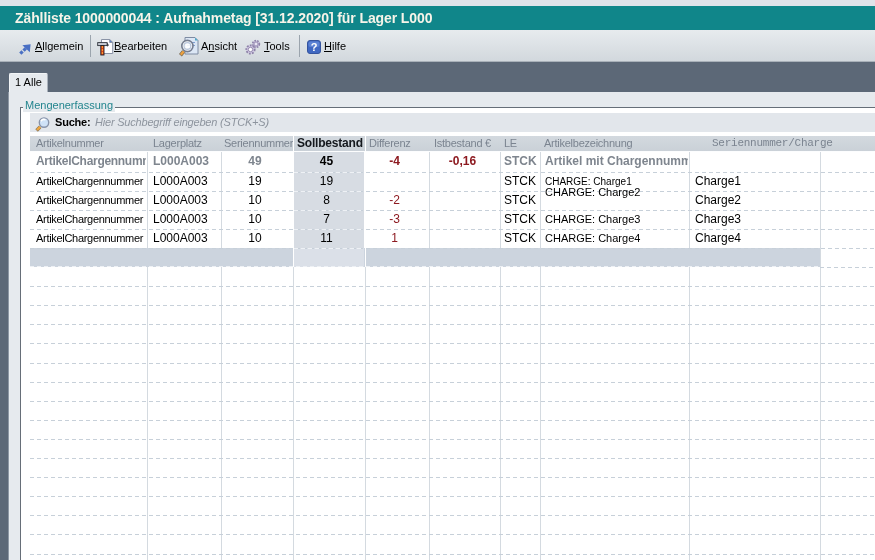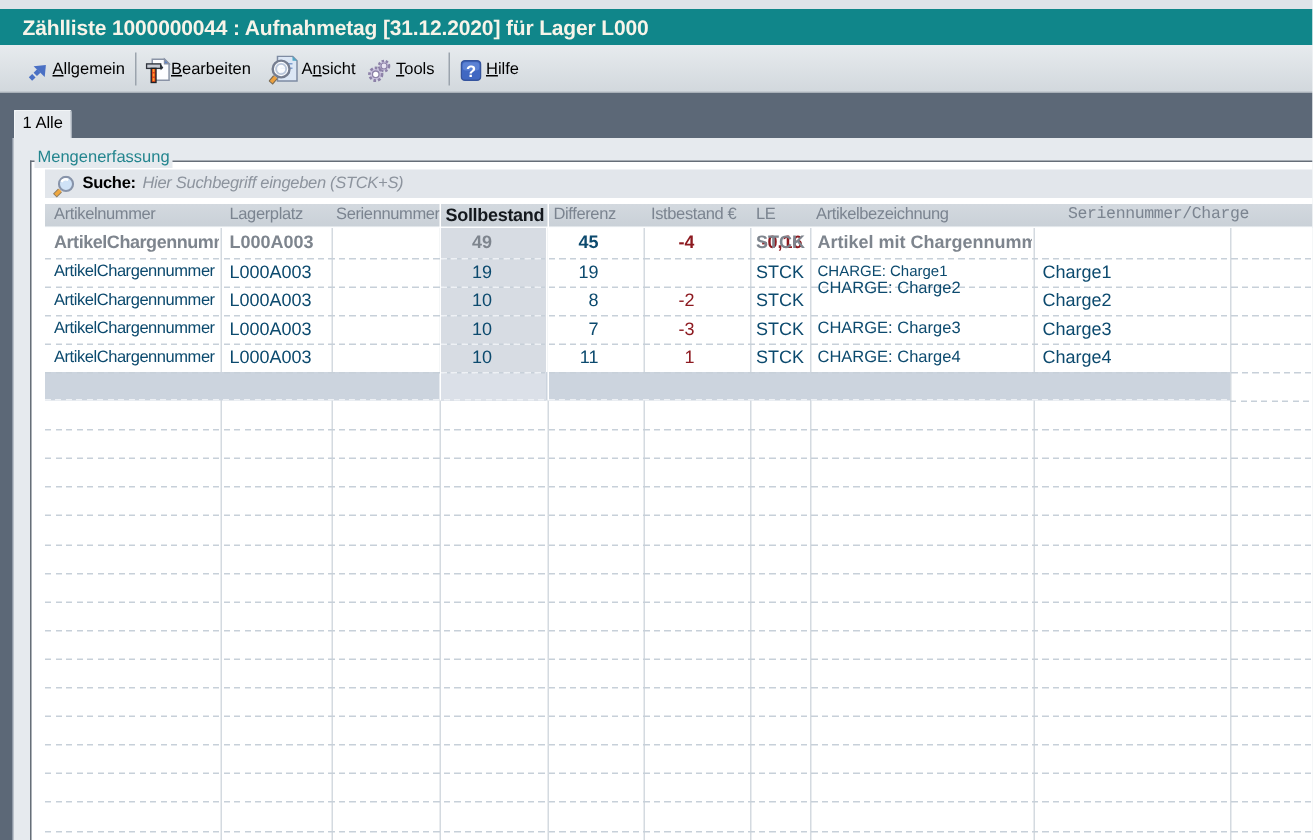--- a/index.html
+++ b/index.html
@@ -1,19 +1,19 @@
 <!DOCTYPE html>
 <html><head><meta charset="utf-8"><title>Z</title><style>
 *{margin:0;padding:0;box-sizing:border-box;}
 html,body{width:875px;height:560px;overflow:hidden;}
 body{font-family:"Liberation Sans",sans-serif;position:relative;background:#e6eaee;}
 .abs{position:absolute;}
 .hdr{font-size:11px;letter-spacing:-0.25px;color:#7b8490;white-space:nowrap;}
-.cell{font-size:12px;color:#0c4a6e;white-space:nowrap;overflow:hidden;}
-.num{text-align:right;margin-left:39px;}
+.cell{font-size:12px;color:#000000;white-space:nowrap;overflow:hidden;}
+.num{text-align:center;}
 .b{font-weight:bold;}
 .gray{color:#7e858e;}
 .red{color:#8d1a20;}
 .dash{height:1px;background:repeating-linear-gradient(90deg,#c7d0d9 0 4px,rgba(0,0,0,0) 4px 7px);}
 .wdash{height:1px;background:repeating-linear-gradient(90deg,#eef1f5 0 4px,rgba(0,0,0,0) 4px 7px);}
 .vline{width:1px;background:#d4dae0;}
 </style></head><body>
 <div class="abs" style="left:0;top:0;width:875px;height:6px;background:#dfe3e9;"></div>
 <div class="abs" style="left:0;top:6px;width:875px;height:23.5px;background:#10868a;"></div>
 <div class="abs" style="left:15px;top:7px;width:860px;height:22px;line-height:22px;font-size:14px;letter-spacing:-0.1px;font-weight:bold;color:#f7f4e9;">Zählliste 1000000044 : Aufnahmetag [31.12.2020] für Lager L000</div>

